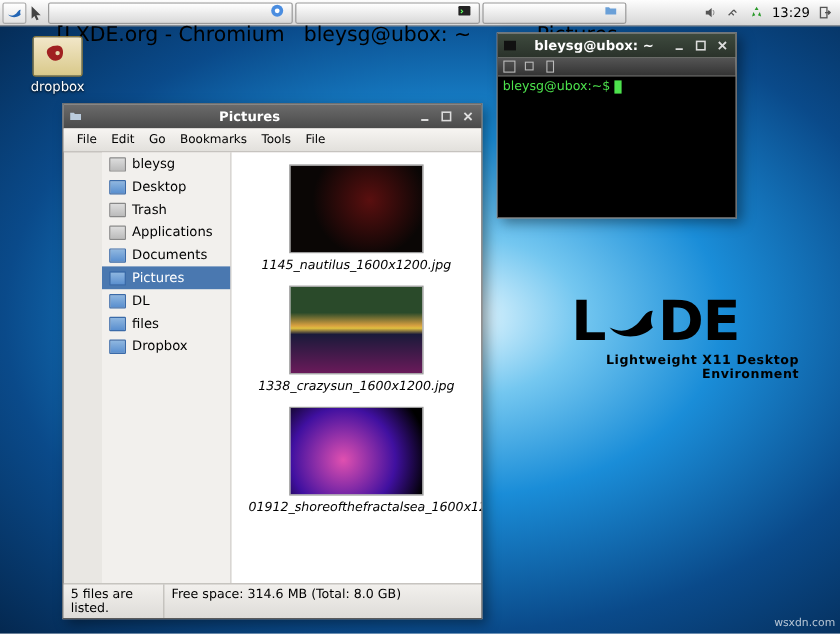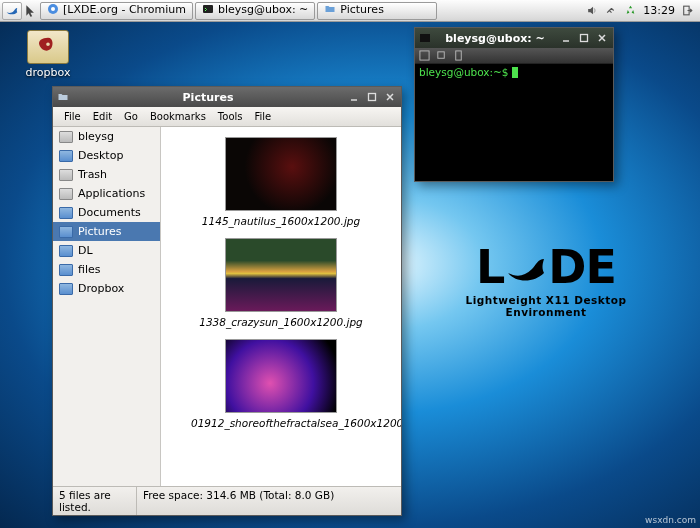--- a/index.html
+++ b/index.html
@@ -18,24 +18,25 @@
     border-bottom: 1px solid #9a9a9a;
     display: flex; align-items: center;
     padding: 0 2px; gap: 2px;
   }
   .taskbar .appmenu {
     width: 20px; height: 18px; display: flex; align-items: center; justify-content: center;
     border: 1px solid #aaa; background: linear-gradient(#fff,#e2e2e2); border-radius: 2px;
   }
   .taskbar .bird { width:14px;height:14px;fill:#2366b5; }
   .taskbar .task {
-    height: 18px; display: flex; align-items: flex-start; gap: 4px;
+    height: 18px; display: flex; align-items: flex-end; gap: 4px;
     padding: 0 6px; background: linear-gradient(#fff,#d9d9d9);
-    border:1px solid #9a9a9a; border-radius:2px; font-size:11px;
+    border:1px solid #9a9a9a; border-radius:2px; font-size:17px;
     min-width: 120px;
+    flex-direction: column;
   }
   .taskbar .task svg { width:12px; height:12px; flex:none; }
   .taskbar .spacer { flex: 1; }
   .taskbar .tray { display:flex; align-items:flex-start; gap:6px; padding:0 4px; font-size:11px; }
   .tray svg { width:13px; height:13px; }
 
   
   .desktop-icon {
     position: absolute; top: 30px; left: 20px; width: 56px;
     text-align: center; color: #fff; font-size: 11px;
@@ -80,21 +81,21 @@
   #fm .toolbar {
     display:flex; align-items:center; gap:2px; padding: 3px 4px;
     background: linear-gradient(#f7f5f2,#e2e0dc);
     border-bottom: 1px solid #bdbbb6;
   }
   #fm .toolbar svg { width:18px; height:18px; }
   #fm .toolbar .path {
     flex:1; height:20px; background:#fff; border:1px solid #9a9a9a;
     padding:2px 4px; font-size:11px; display:flex; align-items:center;
   }
-  #fm .body { flex:1; display:flex; min-height:0; }
+  #fm .body { flex:1; display:flex; min-height:0;margin-left:32px; }
   #fm .sidebar {
     width: 108px; background: #f2f0ed; border-right:1px solid #c8c6c2;
     overflow:hidden;
   }
   #fm .sidebar .item {
     display:flex; align-items:center; gap:5px;
     padding: 3px 6px; font-size:11px;
   }
   #fm .sidebar .item.sel { background:#4a78b0; color:#fff; }
   #fm .sidebar .fico { width:14px; height:12px; background:linear-gradient(#8fb7e0,#5a8fcf); border:1px solid #3a6aa8; border-radius:1px; flex:none;}
@@ -129,21 +130,21 @@
   #term .term-menubar { height:16px; background:linear-gradient(#555,#333); border-bottom:1px solid #222; display:flex; gap:6px; padding:0 4px; align-items:center; }
   #term .term-menubar svg{width:11px;height:11px;stroke:#bbb;fill:none;}
 
   
   .lxde {
     position:absolute; left: 426px; top: 240px; color:#000; text-align:center;
     width: 240px;
   }
   .lxde .big { font-size:46px; font-weight:900; letter-spacing:-1px; display:flex; align-items:center; justify-content:center; }
   .lxde .big svg { width:48px; height:48px; margin:0 -2px; }
-  .lxde .sub { font-size:10.5px; font-weight:bold; letter-spacing:.5px; }
+  .lxde .sub { font-size:10.5px; font-weight:bold; letter-spacing:.5px;text-align:right; }
 
   .watermark { position:absolute; right:4px; bottom:3px; color:rgba(255,255,255,.7); font-size:9px; }
 </style>
 </head>
 <body>
 
 <div class="taskbar">
   <div class="appmenu">
     <svg class="bird" viewBox="0 0 24 24">
         <path d="M3 14c4 2 8 2 12-2 2-2 3-5 6-5-1 3-1 5 0 7-5 5-14 5-18 0z"></path>

